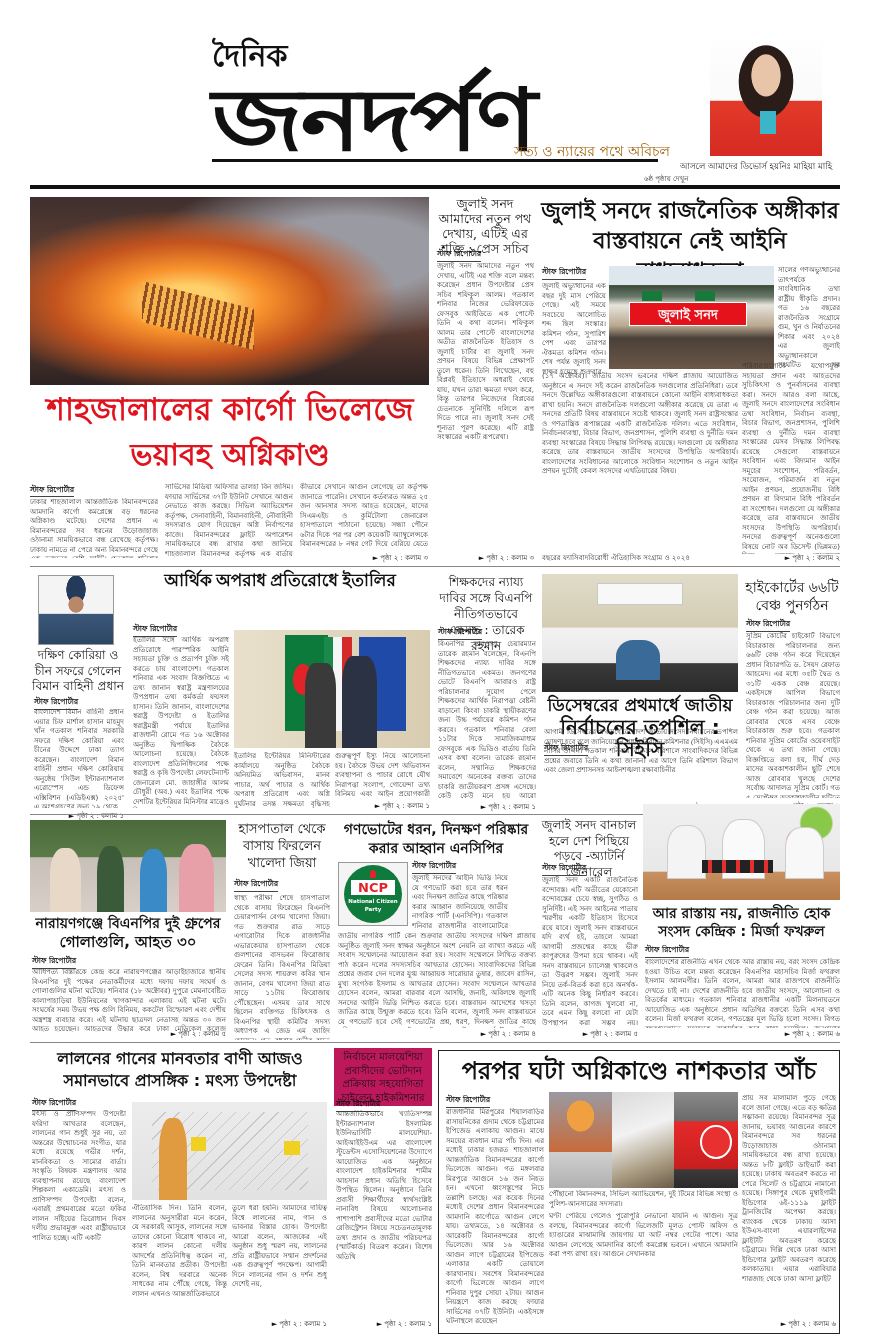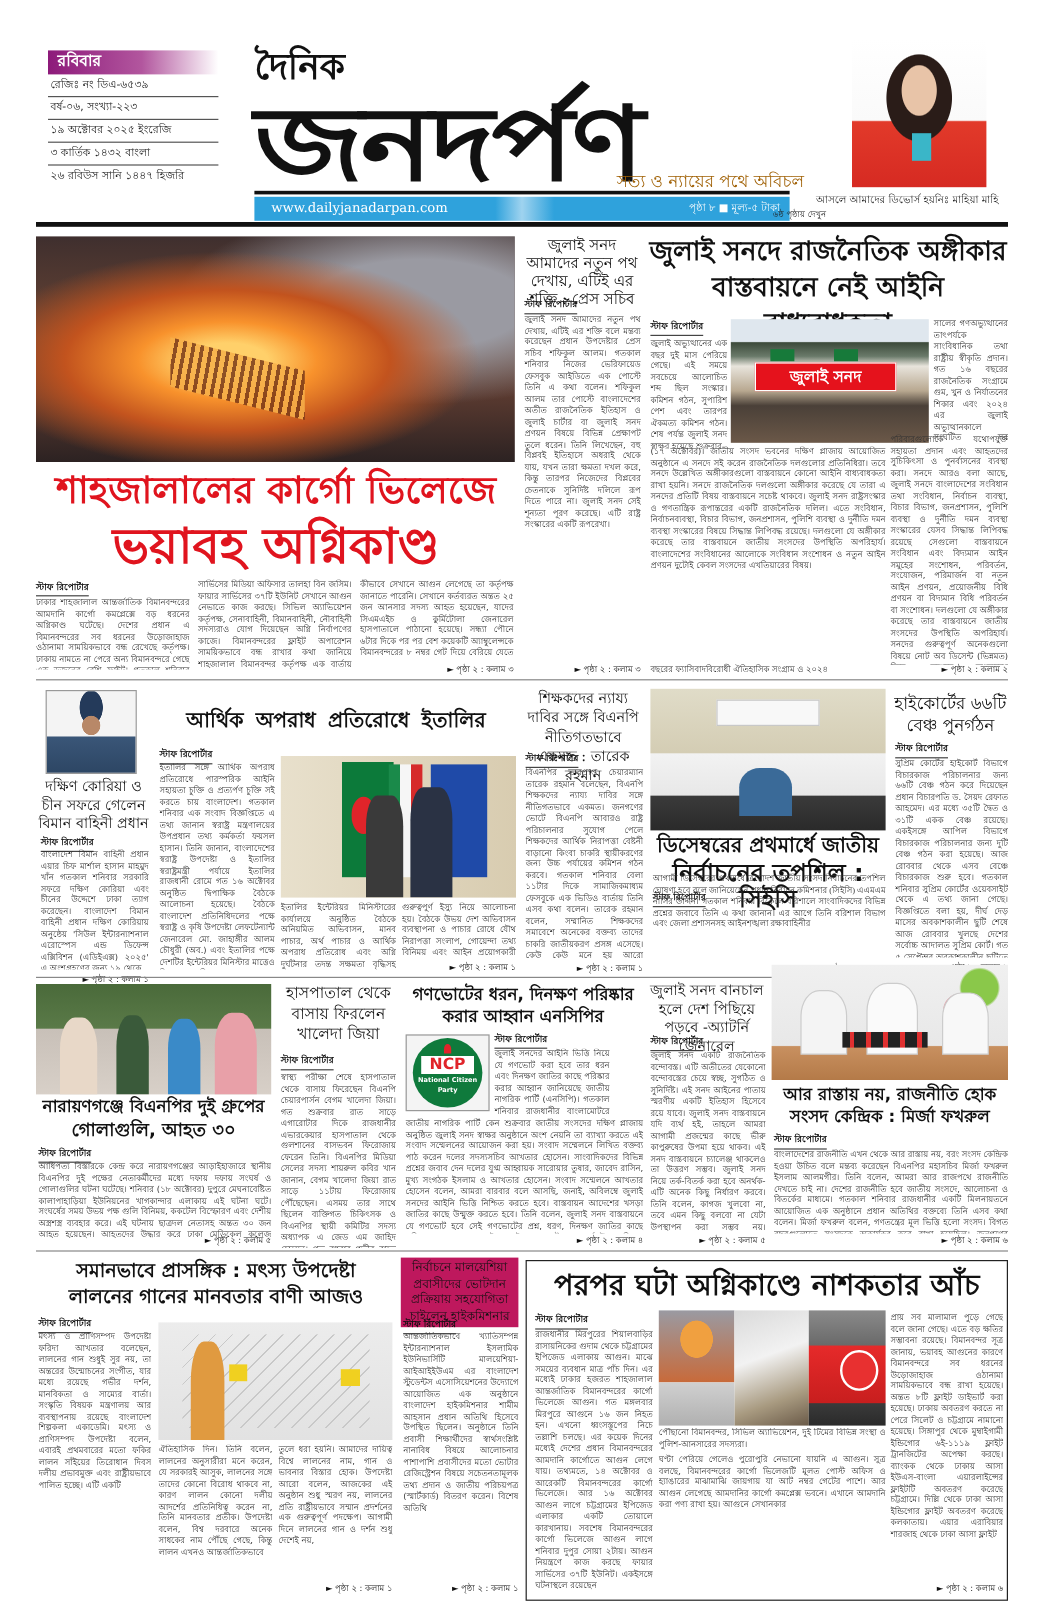--- a/index.html
+++ b/index.html
@@ -14,56 +14,44 @@
   
   .dateline { font-size: 9px; color: #222; border-bottom: 1.5px solid #555; height: 19px; line-height: 18px; padding-left: 2px; }
   .dayband { background: linear-gradient(90deg,#8d1a7a 0%, #b2569e 55%, #ffffff 100%); color:#fff; font-size: 13px; font-weight: bold; height: 20px; line-height: 20px; padding-left: 8px; }
   .rule-thick { background: #111; height: 5px; }
   .siteband { background: linear-gradient(90deg,#2fa2dc 0%, #2fa2dc 45%, #9fd3ef 50%, #2fa2dc 56%); color:#fff; height: 20px; line-height: 20px; font-family: "DejaVu Serif", serif; font-size: 11px; }
 </style>
 </head>
 <body>
 
 <div class="abs" style="left:30px;top:40px;width:810px;height:145px;">
-  <div class="abs" style="left:10px;top:2px;width:142px;">
-    <div class="dayband">রবিবার</div>
-    <div class="dateline">রেজিঃ নং ডিএ-৬৫৩৯</div>
-    <div class="dateline">বর্ষ-০৬, সংখ্যা-২২৩</div>
-    <div class="dateline">১৯ অক্টোবর ২০২৫ ইংরেজি</div>
-    <div class="dateline">৩ কার্তিক ১৪৩২ বাংলা</div>
-    <div class="dateline" style="border-bottom:none;">২৬ রবিউস সানি ১৪৪৭ হিজরি</div>
-  </div>
 
   <div class="abs" style="left:182px;top:-8px;width:450px;height:140px;">
     <div style="position:absolute;left:0;top:0;font-family:'DejaVu Serif',serif;font-size:30px;font-weight:bold;color:#111;">দৈনিক</div>
     <div style="position:absolute;left:0;top:22px;font-family:'DejaVu Sans',sans-serif;font-size:86px;font-weight:900;letter-spacing:-2px;color:#111;transform:scaleX(1.18);transform-origin:left;">জনদর্পণ</div>
     <div style="position:absolute;right:-8px;top:108px;font-family:'DejaVu Serif',serif;font-size:14px;color:#a16207;">সত্য ও ন্যায়ের পথে অবিচল</div>
   </div>
 
   <div class="abs rule-thick" style="left:182px;top:119px;width:446px;height:3px;"></div>
-  <div class="abs siteband" style="left:182px;top:124px;width:446px;">
-    <span style="position:absolute;left:14px;">www.dailyjanadarpan.com</span>
-    <span style="position:absolute;right:8px;font-family:'DejaVu Sans',sans-serif;font-size:8.5px;">পৃষ্ঠা ৮ ■ মূল্য-৫ টাকা</span>
-  </div>
 
   <div class="abs photo" style="left:680px;top:-8px;width:112px;height:124px;background:radial-gradient(ellipse at 50% 35%,#e8c4a8 0 18%,transparent 19%),radial-gradient(ellipse at 50% 40%,#2a1c18 0 34%,transparent 35%),linear-gradient(180deg,#ffffff 0%,#fafafa 55%,#e23a2a 56%,#d62a22 100%);">
     <div style="position:absolute;left:45%;top:64%;width:14%;height:18%;background:#3ab6c8;"></div>
   </div>
   <div class="abs" style="left:650px;top:120px;width:165px;font-size:8.5px;text-align:left;color:#222;">আসলে আমাদের ডিভোর্স হয়নিঃ মাহিয়া মাহি</div>
   <div class="abs" style="left:614px;top:133px;width:165px;font-size:7px;color:#222;">৬ষ্ঠ পৃষ্ঠায় দেখুন</div>
 </div>
 <div class="abs rule-thick" style="left:30px;top:185px;width:810px;height:4px;"></div>
 
 <div class="abs photo" style="left:30px;top:197px;width:399px;height:188px;background:radial-gradient(ellipse at 40% 55%,#ffd06a 0 10%,#f8922c 22%,#c2531e 40%,transparent 62%),radial-gradient(ellipse at 80% 30%,#9a9aa2 0 20%,transparent 45%),linear-gradient(180deg,#3f2f2e 0%,#6a4534 45%,#5a3a30 70%,#2c2222 100%);">
   <div style="position:absolute;left:28%;top:52%;width:28%;height:22%;background:repeating-linear-gradient(100deg,#f6b04a 0 4px,#7a3a18 4px 7px);transform:skewY(14deg);opacity:.85;"></div>
 </div>
 
 <div class="abs" style="left:30px;top:388px;width:400px;text-align:center;font-family:'DejaVu Sans',sans-serif;font-weight:900;color:#e0141e;">
   <div style="font-size:31px;line-height:42px;">শাহজালালের কার্গো ভিলেজে</div>
-  <div style="font-size:41px;line-height:50px;">ভয়াবহ অগ্নিকাণ্ড</div>
+  <div style="font-size:30px;line-height:50px;">ভয়াবহ অগ্নিকাণ্ড</div>
 </div>
 
 <div class="abs" style="left:30px;top:484px;font-size:7.5px;font-weight:bold;border-bottom:1px solid #444;">স্টাফ রিপোর্টার</div>
 <div class="abs txt" style="left:30px;top:498px;width:128px;height:60px;">ঢাকার শাহজালাল আন্তর্জাতিক বিমানবন্দরের আমদানি কার্গো কমপ্লেক্সে বড় ধরনের অগ্নিকাণ্ড ঘটেছে। দেশের প্রধান এ বিমানবন্দরের সব ধরনের উড়োজাহাজ ওঠানামা সাময়িকভাবে বন্ধ রেখেছে কর্তৃপক্ষ। ঢাকায় নামতে না পেরে অন্য বিমানবন্দরে গেছে এক ডজনের বেশি ফ্লাইট। গতকাল শনিবার বেলা সোয়া ২টার দিকে সেখানে আগুন লাগার খবর পাওয়ার কথা জানান ফায়ার</div>
 <div class="abs txt" style="left:165px;top:483px;width:128px;height:75px;">সার্ভিসের মিডিয়া অফিসার তালহা বিন জসিম। ফায়ার সার্ভিসের ৩৭টি ইউনিট সেখানে আগুন নেভাতে কাজ করছে। সিভিল অ্যাভিয়েশন কর্তৃপক্ষ, সেনাবাহিনী, বিমানবাহিনী, নৌবাহিনী সদস্যরাও যোগ দিয়েছেন অগ্নি নির্বাপণের কাজে। বিমানবন্দরের ফ্লাইট অপারেশন সাময়িকভাবে বন্ধ রাখার কথা জানিয়ে শাহজালাল বিমানবন্দর কর্তৃপক্ষ এক বার্তায় বলেছে, "সকলকে নিরাপদ এবং সচেতন থাকার জন্য অনুরোধ জানানো হচ্ছে।"</div>
 <div class="abs txt" style="left:300px;top:483px;width:128px;height:66px;">কীভাবে সেখানে আগুন লেগেছে তা কর্তৃপক্ষ জানাতে পারেনি। সেখানে কর্তব্যরত অন্তত ২৫ জন আনসার সদস্য আহত হয়েছেন, যাদের সিএমএইচ ও কুর্মিটোলা জেনারেল হাসপাতালে পাঠানো হয়েছে। সন্ধ্যা পৌনে ৬টার দিকে পর পর বেশ কয়েকটি অ্যাম্বুলেন্সকে বিমানবন্দরের ৮ নম্বর গেট দিয়ে বেরিয়ে যেতে দেখা যায়। সেইটে থাকা সাংবাদিকদের সে সময় সরিয়ে দেওয়া হয়। ৮ নম্বর গেইট</div>
 <div class="abs cont" style="left:330px;top:552px;width:98px;">► পৃষ্ঠা ২ : কলাম ৩</div>
 
 <div class="abs hl" style="left:436px;top:196px;width:98px;font-size:12.5px;line-height:15px;">জুলাই সনদ আমাদের নতুন পথ দেখায়, এটিই এর শক্তি : প্রেস সচিব</div>
 <div class="abs by" style="left:437px;top:248px;">স্টাফ রিপোর্টার</div>
@@ -88,21 +76,21 @@
 <div class="abs cont" style="left:742px;top:552px;width:98px;">► পৃষ্ঠা ২ : কলাম ২</div>
 
 <div class="abs" style="left:30px;top:566px;width:810px;height:1px;background:#888;"></div>
 
 <div class="abs photo" style="left:38px;top:575px;width:76px;height:70px;border:1px solid #999;background:radial-gradient(ellipse at 50% 42%,#b88868 0 14%,transparent 15%),radial-gradient(ellipse at 50% 20%,#243a5a 0 18%,transparent 19%),linear-gradient(180deg,#f4f4f4 0%,#f4f4f4 55%,#3a5678 56%,#2d4664 100%);"></div>
 <div class="abs hl" style="left:32px;top:648px;width:92px;font-size:12px;line-height:15.5px;">দক্ষিণ কোরিয়া ও চীন সফরে গেলেন বিমান বাহিনী প্রধান</div>
 <div class="abs by" style="left:34px;top:696px;">স্টাফ রিপোর্টার</div>
 <div class="abs txt" style="left:34px;top:708px;width:90px;height:100px;">বাংলাদেশ বিমান বাহিনী প্রধান এয়ার চিফ মার্শাল হাসান মাহমুদ খাঁন গতকাল শনিবার সরকারি সফরে দক্ষিণ কোরিয়া এবং চীনের উদ্দেশে ঢাকা ত্যাগ করেছেন। বাংলাদেশ বিমান বাহিনী প্রধান দক্ষিণ কোরিয়ায় অনুষ্ঠেয় 'সিউল ইন্টারন্যাশনাল এরোস্পেস এন্ড ডিফেন্স এক্সিবিশন (এডিইএক্স) ২০২৫' এ অংশগ্রহণের জন্য ১৯ থেকে</div>
 <div class="abs cont" style="left:34px;top:810px;width:90px;">► পৃষ্ঠা ২ : কলাম ১</div>
 
-<div class="abs hl" style="left:130px;top:592px;width:300px;font-family:Liberation Mono, monospace;font-weight:bold;">
+<div class="abs hl" style="left:130px;top:570px;width:300px;font-family:Liberation Serif, serif;font-weight:bold;">
   <div style="font-size:17px;line-height:22px;">আর্থিক অপরাধ প্রতিরোধে ইতালির</div>
 </div>
 <div class="abs by" style="left:133px;top:623px;">স্টাফ রিপোর্টার</div>
 <div class="abs txt" style="left:133px;top:636px;width:96px;height:172px;">ইতালির সঙ্গে আর্থিক অপরাধ প্রতিরোধে পারস্পরিক আইনি সহায়তা চুক্তি ও প্রত্যর্পণ চুক্তি সই করতে চায় বাংলাদেশ। গতকাল শনিবার এক সংবাদ বিজ্ঞপ্তিতে এ তথ্য জানান স্বরাষ্ট্র মন্ত্রণালয়ের উপপ্রধান তথ্য কর্মকর্তা ফয়সল হাসান। তিনি জানান, বাংলাদেশের স্বরাষ্ট্র উপদেষ্টা ও ইতালির স্বরাষ্ট্রমন্ত্রী পর্যায়ে ইতালির রাজধানী রোমে গত ১৬ অক্টোবর অনুষ্ঠিত দ্বিপাক্ষিক বৈঠকে আলোচনা হয়েছে। বৈঠকে বাংলাদেশ প্রতিনিধিদলের পক্ষে স্বরাষ্ট্র ও কৃষি উপদেষ্টা লেফটেন্যান্ট জেনারেল মো. জাহাঙ্গীর আলম চৌধুরী (অব.) এবং ইতালির পক্ষে দেশটির ইন্টেরিয়র মিনিস্টার মাত্তেও পিয়ানতেদোসি নেতৃত্ব দেন।</div>
 <div class="abs photo" style="left:234px;top:630px;width:196px;height:118px;background:linear-gradient(90deg,#e8e0cc 0%,#d8ccb0 100%);">
   <div style="position:absolute;left:26%;top:4%;width:22%;height:82%;background:#0c7a3a;">
       <div style="position:absolute;left:18%;top:30%;width:48%;height:32%;border-radius:50%;background:#e0242a;"></div>
     </div>
   <div style="position:absolute;left:46%;top:6%;width:14%;height:80%;background:linear-gradient(90deg,#1a8a4a 0 33%,#f6f6f6 33% 66%,#d62a2a 66%);"></div>
   <div style="position:absolute;left:64%;top:6%;width:24%;height:80%;background:#1f4aa8;"></div>
@@ -188,22 +176,22 @@
   <div style="font-size:14px;line-height:18px;">আর রাস্তায় নয়, রাজনীতি হোক</div>
   <div style="font-size:14px;line-height:18px;">সংসদ কেন্দ্রিক : মির্জা ফখরুল</div>
 </div>
 <div class="abs by" style="left:645px;top:944px;">স্টাফ রিপোর্টার</div>
 <div class="abs txt" style="left:645px;top:958px;width:195px;height:70px;">বাংলাদেশের রাজনীতি এখন থেকে আর রাস্তায় নয়, বরং সংসদ কেন্দ্রিক হওয়া উচিত বলে মন্তব্য করেছেন বিএনপির মহাসচিব মির্জা ফখরুল ইসলাম আলমগীর। তিনি বলেন, আমরা আর রাজপথে রাজনীতি দেখতে চাই না। দেশের রাজনীতি হবে জাতীয় সংসদে, আলোচনা ও বিতর্কের মাধ্যমে। গতকাল শনিবার রাজধানীর একটি মিলনায়তনে আয়োজিত এক অনুষ্ঠানে প্রধান অতিথির বক্তব্যে তিনি এসব কথা বলেন। মির্জা ফখরুল বলেন, গণতন্ত্রের মূল ভিত্তি হলো সংসদ। বিগত বছরগুলোতে সংসদকে অকার্যকর করে রাখা হয়েছিল। জনগণের ভোটাধিকার কেড়ে নেওয়া হয়েছিল। এখন সময় এসেছে জনগণের হাতে ক্ষমতা ফিরিয়ে দেওয়ার। তিনি আরও বলেন, অবাধ ও সুষ্ঠু নির্বাচনের মাধ্যমে একটি কার্যকর সংসদ গঠন করতে হবে।</div>
 <div class="abs cont" style="left:742px;top:1028px;width:98px;">► পৃষ্ঠা ২ : কলাম ৬</div>
 
 <div class="abs" style="left:30px;top:1042px;width:810px;height:1px;background:#888;"></div>
 
 <div class="abs hl" style="left:30px;top:1048px;width:300px;font-family:'DejaVu Sans',sans-serif;font-weight:bold;">
+  <div style="font-size:16px;line-height:22px;">লালনের গানের মানবতার বাণী আজও</div>
   <div style="font-size:16px;line-height:22px;">সমানভাবে প্রাসঙ্গিক : মৎস্য উপদেষ্টা</div>
-  <div style="font-size:16px;line-height:22px;">লালনের গানের মানবতার বাণী আজও</div>
 </div>
 <div class="abs by" style="left:32px;top:1097px;">স্টাফ রিপোর্টার</div>
 <div class="abs txt" style="left:32px;top:1110px;width:94px;height:218px;">মৎস্য ও প্রাণিসম্পদ উপদেষ্টা ফরিদা আখতার বলেছেন, লালনের গান শুধুই সুর নয়, তা অন্তরের উন্মোচনের সংগীত, যার মধ্যে রয়েছে গভীর দর্শন, মানবিকতা ও সাম্যের বার্তা। সংস্কৃতি বিষয়ক মন্ত্রণালয় আর ব্যবস্থাপনায় রয়েছে বাংলাদেশ শিল্পকলা একাডেমি। মৎস্য ও প্রাণিসম্পদ উপদেষ্টা বলেন, এবারই প্রথমবারের মতো ফকির লালন সাঁইয়ের তিরোধান দিবস দলীয় প্রভাবমুক্ত এবং রাষ্ট্রীয়ভাবে পালিত হচ্ছে। এটি একটি</div>
 <div class="abs photo" style="left:132px;top:1102px;width:195px;height:98px;background:linear-gradient(180deg,#ececec 0%,#e2e2e2 100%);">
   <div style="position:absolute;left:10%;top:10%;width:80%;height:80%;background:repeating-linear-gradient(135deg,transparent 0 9px,#c8c8c8 9px 10px);"></div>
   <div style="position:absolute;left:14%;top:16%;width:14%;height:84%;background:#e09a40;border-radius:40% 40% 0 0;"></div>
   <div style="position:absolute;left:30%;top:36%;width:8%;height:14%;background:#f0d020;"></div>
   <div style="position:absolute;left:78%;top:40%;width:8%;height:14%;background:#f0d020;"></div>
 </div>
 <div class="abs txt" style="left:132px;top:1204px;width:95px;height:124px;">ঐতিহাসিক দিন। তিনি বলেন, লালনের অনুসারীরা মনে করেন, যে সরকারই আসুক, লালনের সঙ্গে তাদের কোনো বিরোধ থাকবে না, কারণ লালন কোনো দলীয় আদর্শের প্রতিনিধিত্ব করেন না, তিনি মানবতার প্রতীক। উপদেষ্টা বলেন, বিশ্ব দরবারে অনেক সাধকের নাম পৌঁছে গেছে, কিন্তু লালন এখনও আন্তর্জাতিকভাবে</div>

